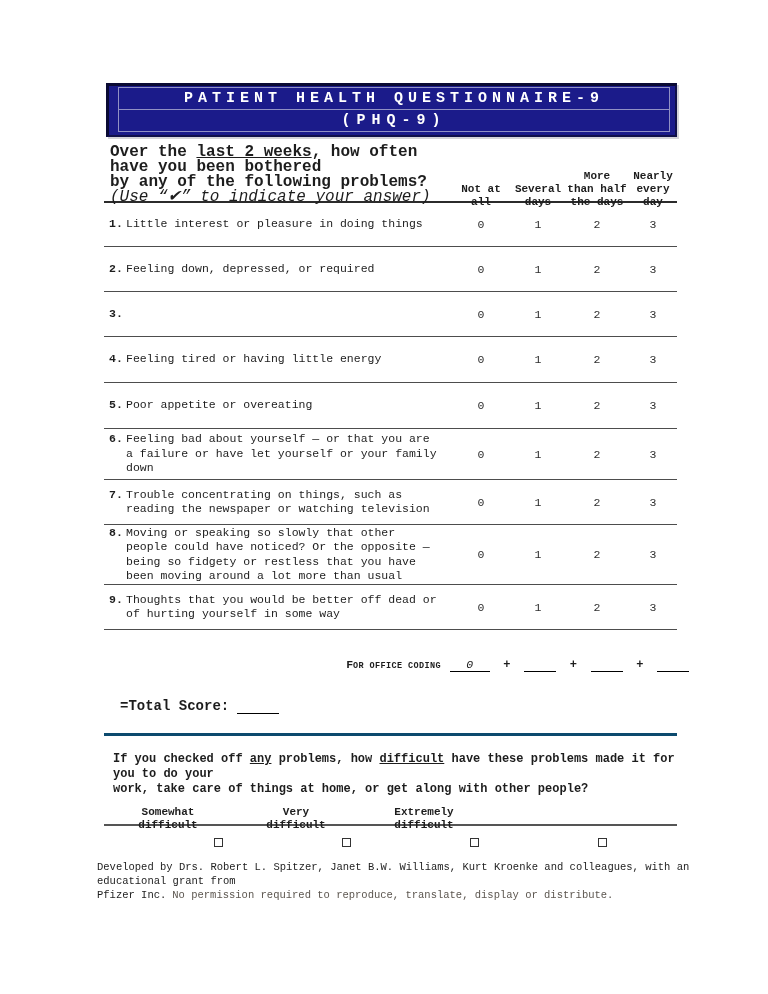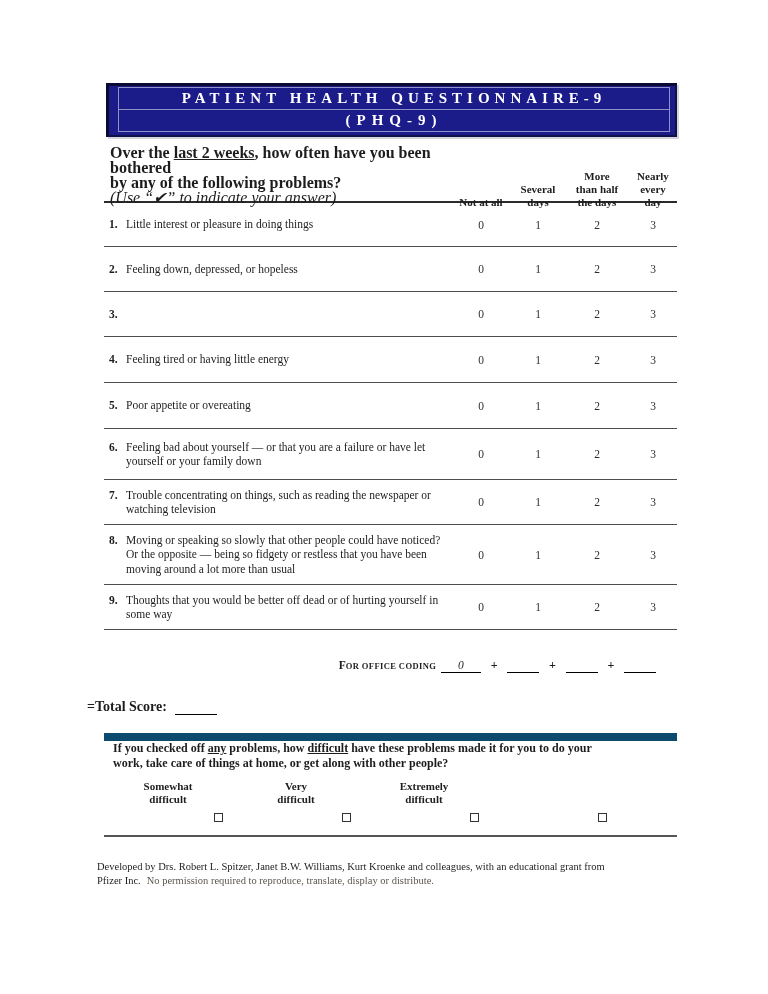--- a/index.html
+++ b/index.html
@@ -1,19 +1,19 @@
 <!DOCTYPE html>
 <html><head>
 <meta charset="utf-8">
 <style>
   * { margin:0; padding:0; box-sizing:border-box; }
   html,body { background:#ffffff; }
   .page {
     position:relative; width:768px; height:994px; background:#ffffff;
-    font-family:Liberation Serif, serif; color:#1d1d1d; overflow:hidden;
+    font-family:Liberation Mono, monospace; color:#1d1d1d; overflow:hidden;
   }
 
   
   .banner {
     position:absolute; left:106px; top:83px; width:571px; height:54px;
     background:#1b1b8a;
     border-top:3px solid #0a0a33; border-left:3px solid #0a0a33;
     border-right:2px solid #10104a; border-bottom:2px solid #10104a;
     box-shadow:2px 2px 0 rgba(160,160,170,0.45);
   }
@@ -35,34 +35,34 @@
   .intro { font-size:16px; font-weight:bold; line-height:15px; padding-left:6px; margin-bottom:5px; }
   .intro .it { font-style:italic; font-weight:normal; }
   .u { text-decoration:underline; }
   .colhead { text-align:center; font-weight:bold; font-size:11px; line-height:13px; padding-bottom:1px; }
   .q-row { align-items:center; border-bottom:1px solid #4d4d4d; }
   .q-cell { display:flex; padding-left:5px; padding-right:8px; font-size:11.5px; line-height:14.5px; }
   .q-num { font-weight:bold; min-width:17px; flex:0 0 auto; }
   .score { text-align:center; font-size:11.5px; color:#2e2e2e; cursor:default; }
 
   
-  .office { position:absolute; left:87px; top:658px; width:573px; font-size:11px; }
+  .office { position:absolute; left:120px; top:658px; width:573px; font-size:11px; }
   .office-line1 { text-align:right; padding-right:4px; font-weight:bold; white-space:nowrap; }
   .oc-f { font-size:11.5px; }
   .oc-rest { font-size:8.5px; letter-spacing:0.4px; }
   .blank { display:inline-block; border-bottom:1px solid #000; height:14px; width:32px; vertical-align:bottom; }
   .blank.first { width:40px; text-align:center; font-style:italic; font-weight:normal; font-size:11.5px; margin-left:2px; }
   .plus { font-weight:bold; margin:0 7px; font-size:12px; }
   .office-line2 { margin-top:26px; text-align:left; padding-right:4px; font-weight:bold; font-size:14px; white-space:nowrap; }
   .office-line2 .blank { width:42px; margin-left:8px; }
 
   
   .difficulty {
-    position:absolute; left:104px; top:733px; width:573px; height:104px;
-    border-top:8px solid #0c4a6e; border-bottom:2px solid #555; padding-top:0;
+    position:absolute; left:104px; top:733px; width:573px; height:93px;
+    border-top:3px solid #0c4a6e; border-bottom:2px solid #555; padding-top:16px;
   }
   .diff-q { font-weight:bold; font-size:12px; line-height:15px; padding-left:9px; }
   .opt-labels { display:grid; grid-template-columns:repeat(4,128px); margin-top:9px; }
   .opt-label { text-align:center; font-weight:bold; font-size:11px; line-height:13px; }
   .opt-boxes { display:grid; grid-template-columns:repeat(4,128px); margin-left:50px; margin-top:2px; }
   .opt-box-cell { text-align:center; }
   .checkbox { display:inline-block; width:9px; height:9px; border:1.5px solid #333; background:#fff; cursor:pointer; }
 
   
   .footer { position:absolute; left:97px; top:860px; width:630px; font-size:10.5px; line-height:14px; color:#1d1d1d; }
@@ -114,21 +114,21 @@
         </div>
       <div class="score">0</div>
       <div class="score">1</div>
       <div class="score">2</div>
       <div class="score">3</div>
     </div>
 
     <div class="grid-row q-row" style="height:45px">
       <div class="q-cell">
           <span class="q-num">2.</span>
-          <span>Feeling down, depressed, or hopeless</span>
+          <span>Feeling down, depressed, or required</span>
         </div>
       <div class="score">0</div>
       <div class="score">1</div>
       <div class="score">2</div>
       <div class="score">3</div>
     </div>
 
     <div class="grid-row q-row" style="height:45px">
       <div class="q-cell">
           <span class="q-num">3.</span>

